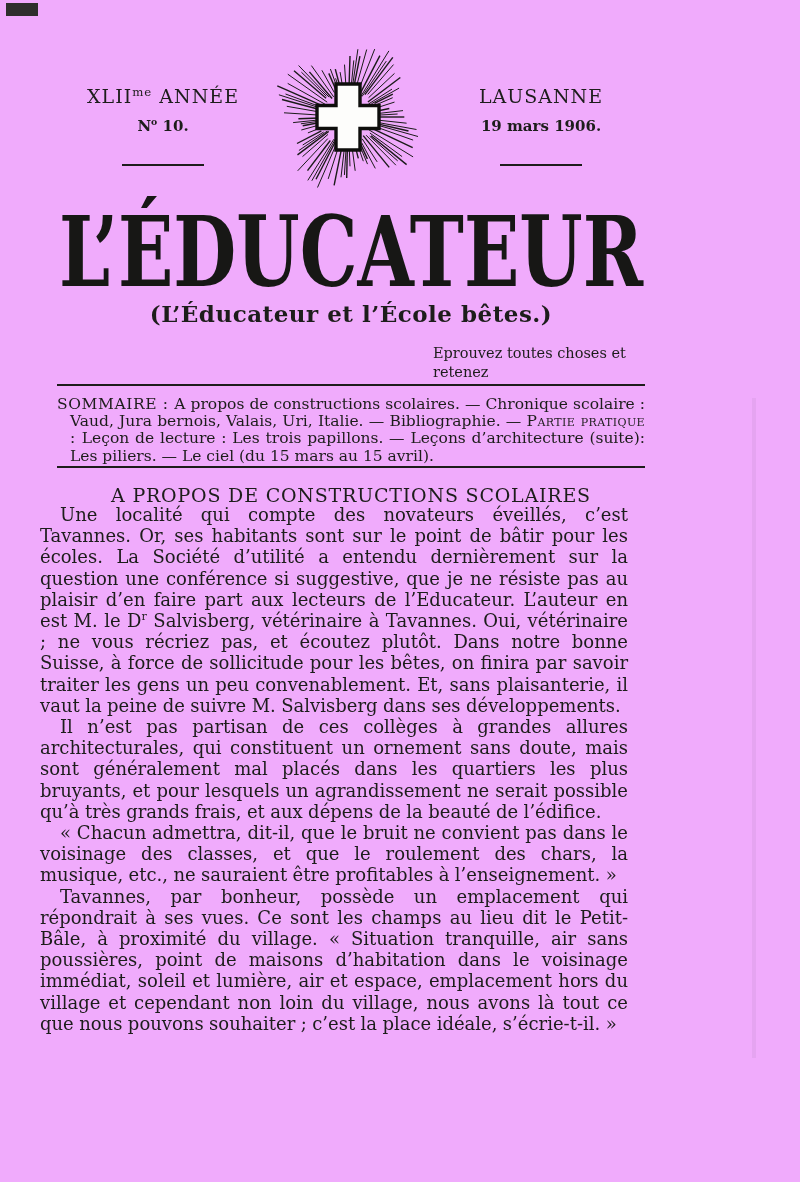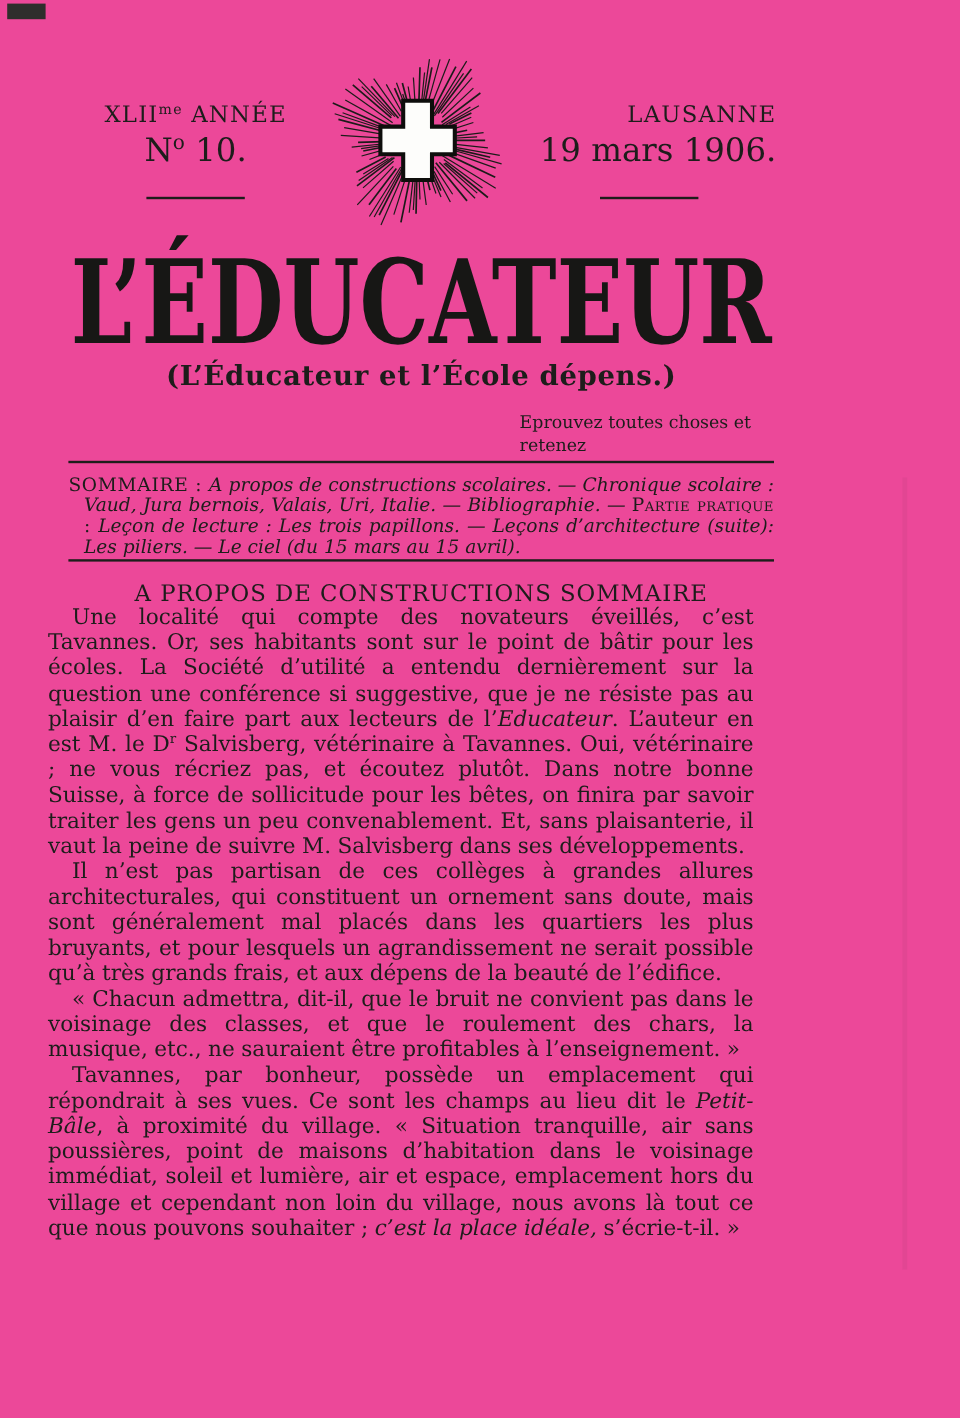--- a/index.html
+++ b/index.html
@@ -1,52 +1,52 @@
 <!DOCTYPE html>
 <html><head>
 <meta charset="utf-8">
 <style>
   html,body{margin:0;padding:0;}
   .page{
     position:relative;
     width:800px;height:1182px;
-    background:#ec4899;
+    background:#f0abfc;
     font-family:"DejaVu Serif","Liberation Serif",serif;
     color:#1d1d1b;
     overflow:hidden;
   }
   .corner-mark{position:absolute;left:6px;top:3px;width:32px;height:13px;background:#2e2e2c;}
   .gutter-shadow{position:absolute;left:752px;top:398px;width:4px;height:660px;background:rgba(40,40,40,0.05);}
 
   
   .mast-left{position:absolute;left:57px;top:86px;width:212px;text-align:center;}
-  .mast-right{position:absolute;left:435px;top:86px;width:212px;text-align:right;}
+  .mast-right{position:absolute;left:435px;top:86px;width:212px;text-align:center;}
   .mast-line1{font-size:19px;line-height:20px;letter-spacing:1px;white-space:nowrap;}
-  .mast-line2{font-size:27px;line-height:22px;font-weight:normal;margin-top:9px;white-space:nowrap;}
+  .mast-line2{font-size:15px;line-height:22px;font-weight:bold;margin-top:9px;white-space:nowrap;}
   .mast-rule{width:82px;height:2px;background:#1d1d1b;margin:27px auto 0 auto;}
   .emblem{position:absolute;left:268px;top:37px;}
 
   
   .title-svg{position:absolute;left:57px;top:196px;}
   .subtitle{position:absolute;left:57px;top:300px;width:588px;text-align:center;
     font-size:23px;font-weight:bold;letter-spacing:0.5px;}
   .motto{position:absolute;left:377px;top:344px;width:250px;font-size:14.5px;line-height:18.5px;margin-left:39px;}
   .motto-l1{padding-left:17px;}
 
   .rule{position:absolute;left:57px;width:588px;height:2px;background:#1d1d1b;}
   .rule-1{top:384px;}
   .rule-2{top:466px;}
 
   .sommaire{
     position:absolute;left:57px;top:396px;width:588px;
     font-size:15.5px;line-height:17.2px;text-align:justify;
     padding-left:13px;text-indent:-13px;box-sizing:border-box;
   }
   .seg-r{font-style:normal;}
-  .seg-i{font-style:italic;}
+  .seg-i{}
   .seg-sc{font-variant:small-caps;letter-spacing:0.4px;}
   .seg-caps{letter-spacing:0.6px;}
   .seg-sup{font-size:62%;vertical-align:super;line-height:0;}
 
   .article-heading{
     position:absolute;left:57px;top:484px;width:588px;text-align:center;
     font-size:19px;letter-spacing:0.8px;white-space:nowrap;
   }
   .body-text{position:absolute;left:40px;top:504px;width:588px;}
   .body-text p{
@@ -161,33 +161,33 @@
   <div class="mast-right">
     <div class="mast-line1">LAUSANNE</div>
     <div class="mast-line2">19 mars 1906.</div>
     <div class="mast-rule"></div>
   </div>
 
   <svg class="title-svg" width="588" height="106" viewBox="0 0 588 106">
     <text x="294" y="90" text-anchor="middle" textLength="584" lengthAdjust="spacingAndGlyphs" font-family="DejaVu Serif, Liberation Serif, serif" font-weight="bold" font-size="97" fill="#171715">L’ÉDUCATEUR</text>
   </svg>
 
-  <div class="subtitle">(L’Éducateur et l’École dépens.)</div>
+  <div class="subtitle">(L’Éducateur et l’École bêtes.)</div>
 
   <div class="motto">
     <div class="motto-l1">Eprouvez toutes choses et retenez</div>
   </div>
 
   <div class="rule rule-1"></div>
 
   <div class="sommaire"><span class="seg-caps">SOMMAIRE : </span><span class="seg-i">A propos de constructions scolaires. — Chronique scolaire : Vaud, Jura bernois, Valais, Uri, Italie. — Bibliographie. — </span><span class="seg-sc">Partie pratique : </span><span class="seg-i">Leçon de lecture : Les trois papillons. — Leçons d’architecture (suite): Les piliers. — Le ciel (du 15 mars au 15 avril).</span></div>
 
   <div class="rule rule-2"></div>
 
-  <div class="article-heading">A PROPOS DE CONSTRUCTIONS SOMMAIRE</div>
+  <div class="article-heading">A PROPOS DE CONSTRUCTIONS SCOLAIRES</div>
 
   <div class="body-text">
     <p><span class="seg-r">Une localité qui compte des novateurs éveillés, c’est Tavannes. Or, ses habitants sont sur le point de bâtir pour les écoles. La Société d’utilité a entendu dernièrement sur la question une conférence si suggestive, que je ne résiste pas au plaisir d’en faire part aux lecteurs de l’</span><span class="seg-i">Educateur</span><span class="seg-r">. L’auteur en est M. le D</span><span class="seg-sup">r</span><span class="seg-r"> Salvisberg, vétérinaire à Tavannes. Oui, vétérinaire ; ne vous récriez pas, et écoutez plutôt. Dans notre bonne Suisse, à force de sollicitude pour les bêtes, on finira par savoir traiter les gens un peu convenablement. Et, sans plaisanterie, il vaut la peine de suivre M. Salvisberg dans ses développements.</span></p>
     <p><span class="seg-r">Il n’est pas partisan de ces collèges à grandes allures architecturales, qui constituent un ornement sans doute, mais sont généralement mal placés dans les quartiers les plus bruyants, et pour lesquels un agrandissement ne serait possible qu’à très grands frais, et aux dépens de la beauté de l’édifice.</span></p>
     <p><span class="seg-r">« Chacun admettra, dit-il, que le bruit ne convient pas dans le voisinage des classes, et que le roulement des chars, la musique, etc., ne sauraient être profitables à l’enseignement. »</span></p>
     <p><span class="seg-r">Tavannes, par bonheur, possède un emplacement qui répondrait à ses vues. Ce sont les champs au lieu dit le </span><span class="seg-i">Petit-Bâle</span><span class="seg-r">, à proximité du village. « Situation tranquille, air sans poussières, point de maisons d’habitation dans le voisinage immédiat, soleil et lumière, air et espace, emplacement hors du village et cependant non loin du village, nous avons là tout ce que nous pouvons souhaiter ; </span><span class="seg-i">c’est la place idéale,</span><span class="seg-r"> s’écrie-t-il. »</span></p>
   </div>
 
 </div>
 

